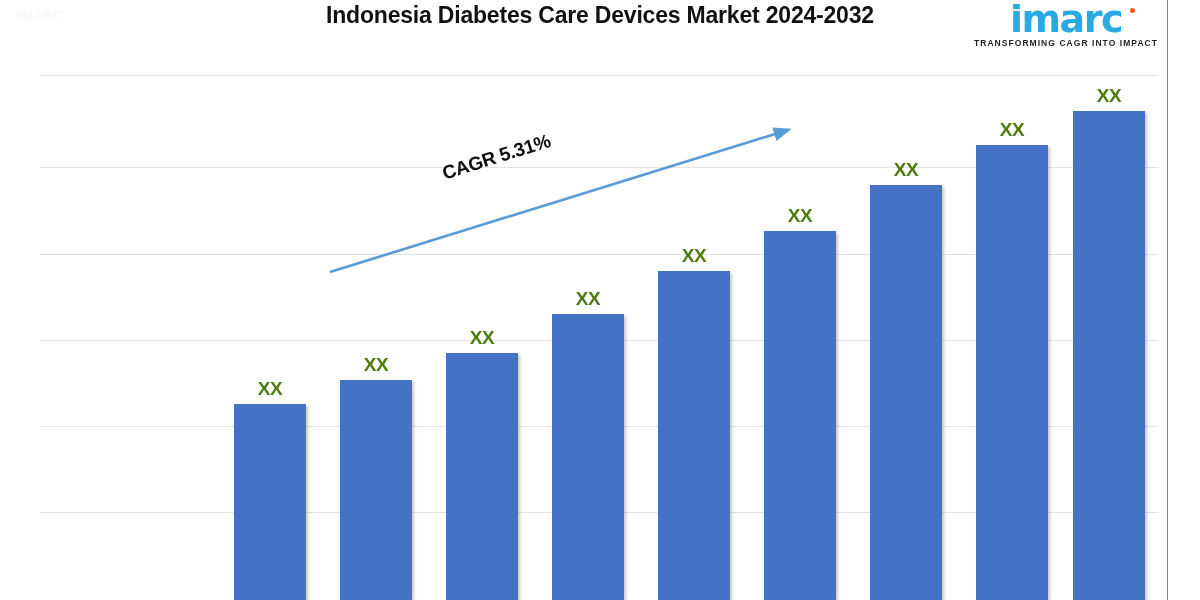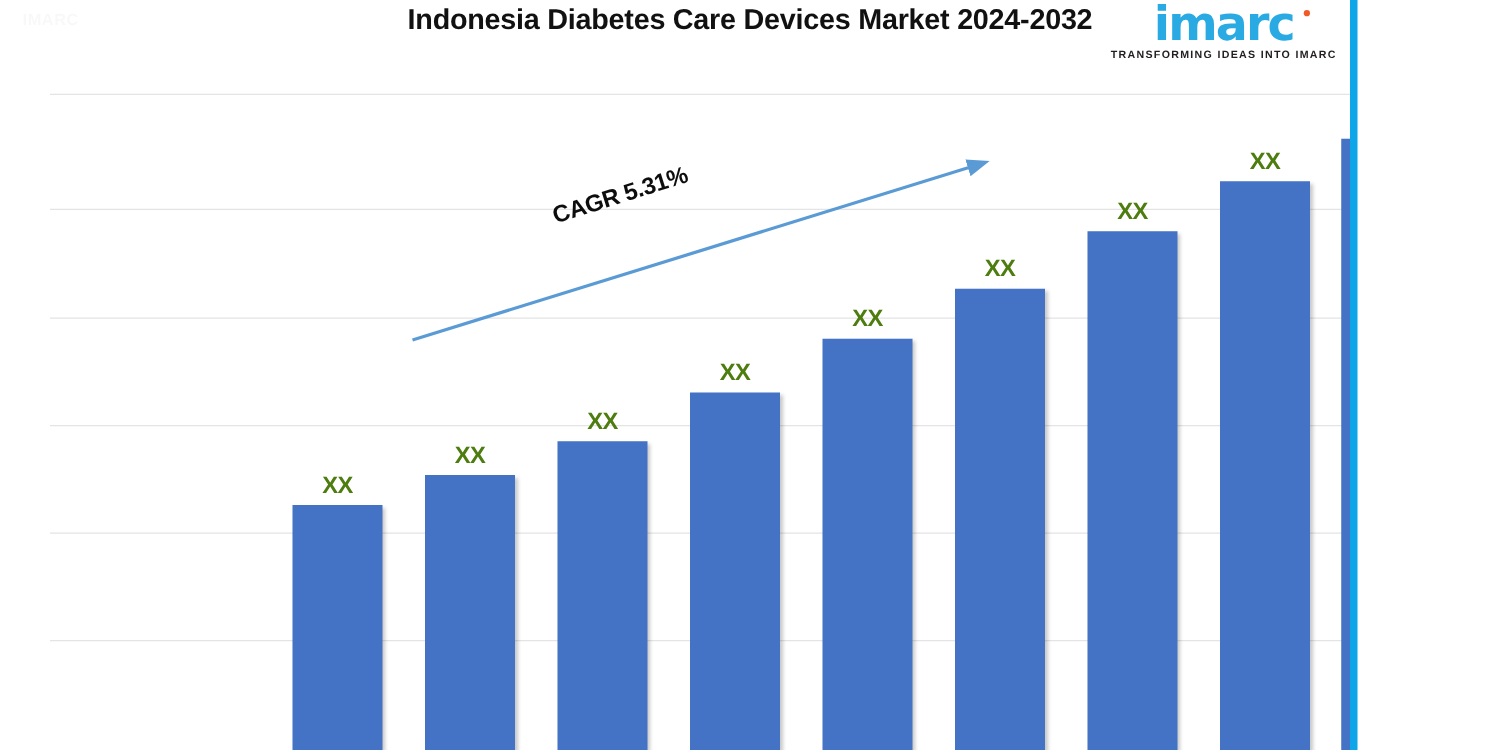--- a/index.html
+++ b/index.html
@@ -5,25 +5,25 @@
   html, body {
     margin: 0;
     padding: 0;
     background: #ffffff;
   }
   body {
     font-family: "Liberation Sans", sans-serif;
   }
   #page {
     position: relative;
-    width: 1086px;
+    width: 1168px;
     height: 600px;
     background: #ffffff;
     overflow: hidden;
-    border-right: 6px solid #0ea5e9;
+    border-right: 1px solid #0ea5e9;
     box-sizing: border-box;
   }
 
   
   .watermark {
     position: absolute;
     left: 18px;
     top: 8px;
     width: 150px;
     height: 34px;
@@ -145,21 +145,21 @@
 
   <div class="watermark">IMARC</div>
 
   <div class="chart-title">Indonesia Diabetes Care Devices Market 2024-2032</div>
 
   <div class="logo-wrap">
     <div class="logo-word">
       <span>imarc</span>
       <span class="logo-dot"></span>
     </div>
-    <div class="logo-tag">TRANSFORMING IDEAS INTO IMARC</div>
+    <div class="logo-tag">TRANSFORMING CAGR INTO IMPACT</div>
   </div>
 
   <div class="plot" id="plot">
       <div class="gridline" style="top: 75px;"></div>
       <div class="gridline" style="top: 167px;"></div>
       <div class="gridline" style="top: 254px;"></div>
       <div class="gridline" style="top: 340px;"></div>
       <div class="gridline" style="top: 426px;"></div>
       <div class="gridline" style="top: 512px;"></div>
       <div class="bar" style="left: 234px; top: 404px; width: 72px; height: 196px;"></div>

